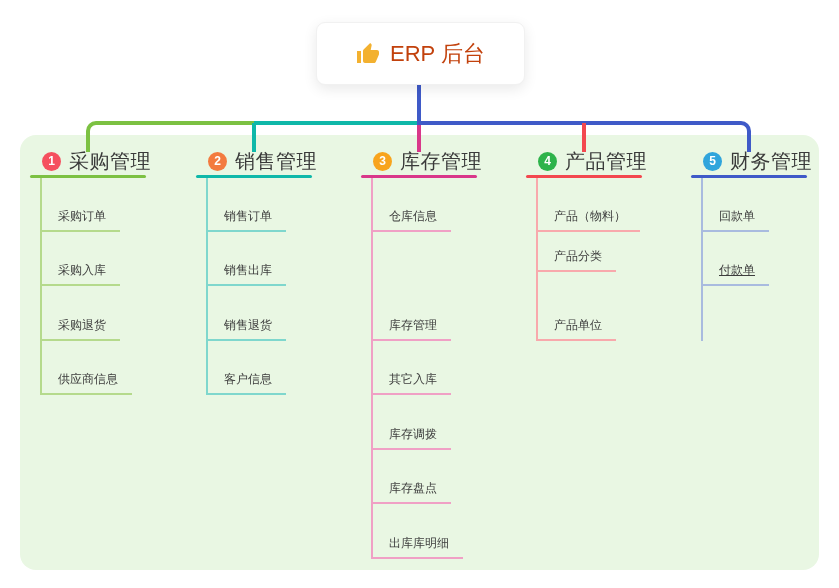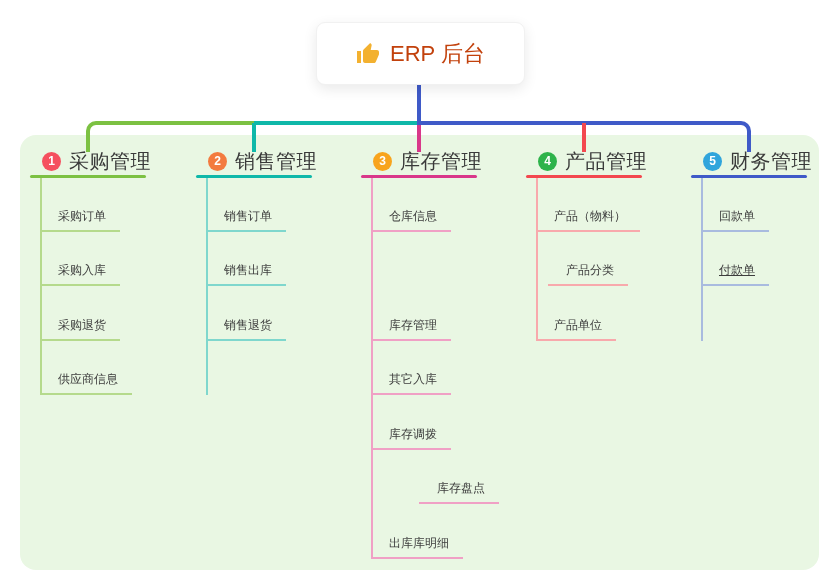--- a/index.html
+++ b/index.html
@@ -84,44 +84,45 @@
       <div class="branch" style="left: 196px;">
         <div class="branch-header">
           <span class="badge" style="background: rgb(243, 123, 63);">2</span>
           <span class="branch-label">销售管理</span>
         </div>
         <div class="branch-underline" style="background: rgb(15, 184, 169);"></div>
         <div class="trunk" style="background: rgb(127, 215, 205); height: 217px;"></div>
         <div class="child" style="top: 55.5px; border-bottom-color: rgb(127, 215, 205);">销售订单</div>
         <div class="child" style="top: 110px; border-bottom-color: rgb(127, 215, 205);">销售出库</div>
         <div class="child" style="top: 164.5px; border-bottom-color: rgb(127, 215, 205);">销售退货</div>
+        <div class="child" style="top: 219px; border-bottom-color: rgb(127, 215, 205);">客户信息</div>
       </div>
       <div class="branch" style="left: 361px;">
         <div class="branch-header">
           <span class="badge" style="background: rgb(248, 164, 29);">3</span>
           <span class="branch-label">库存管理</span>
         </div>
         <div class="branch-underline" style="background: rgb(217, 56, 138);"></div>
         <div class="trunk" style="background: rgb(240, 160, 197); height: 380.5px;"></div>
         <div class="child" style="top: 55.5px; border-bottom-color: rgb(240, 160, 197);">仓库信息</div>
         <div class="child" style="top: 164.5px; border-bottom-color: rgb(240, 160, 197);">库存管理</div>
         <div class="child" style="top: 219px; border-bottom-color: rgb(240, 160, 197);">其它入库</div>
         <div class="child" style="top: 273.5px; border-bottom-color: rgb(240, 160, 197);">库存调拨</div>
-        <div class="child" style="top: 328px; border-bottom-color: rgb(240, 160, 197); margin-left: 48px;">库存盘点</div>
+        <div class="child" style="top: 328px; border-bottom-color: rgb(240, 160, 197);">库存盘点</div>
         <div class="child" style="top: 382.5px; border-bottom-color: rgb(240, 160, 197);">出库库明细</div>
       </div>
       <div class="branch" style="left: 526px;">
         <div class="branch-header">
           <span class="badge" style="background: rgb(46, 179, 75);">4</span>
           <span class="branch-label">产品管理</span>
         </div>
         <div class="branch-underline" style="background: rgb(243, 72, 79);"></div>
         <div class="trunk" style="background: rgb(248, 169, 172); height: 162.5px;"></div>
         <div class="child" style="top: 55.5px; border-bottom-color: rgb(248, 169, 172);">产品（物料）</div>
-        <div class="child" style="top: 110px; border-bottom-color: rgb(248, 169, 172); margin-left: 12px;">产品分类</div>
+        <div class="child" style="top: 96px; border-bottom-color: rgb(248, 169, 172);">产品分类</div>
         <div class="child" style="top: 164.5px; border-bottom-color: rgb(248, 169, 172);">产品单位</div>
       </div>
       <div class="branch" style="left: 691px;">
         <div class="branch-header">
           <span class="badge" style="background: rgb(48, 165, 220);">5</span>
           <span class="branch-label">财务管理</span>
         </div>
         <div class="branch-underline" style="background: rgb(63, 90, 200);"></div>
         <div class="trunk" style="background: rgb(169, 187, 223); height: 162.5px;"></div>
         <div class="child" style="top: 55.5px; border-bottom-color: rgb(169, 187, 223);">回款单</div>

